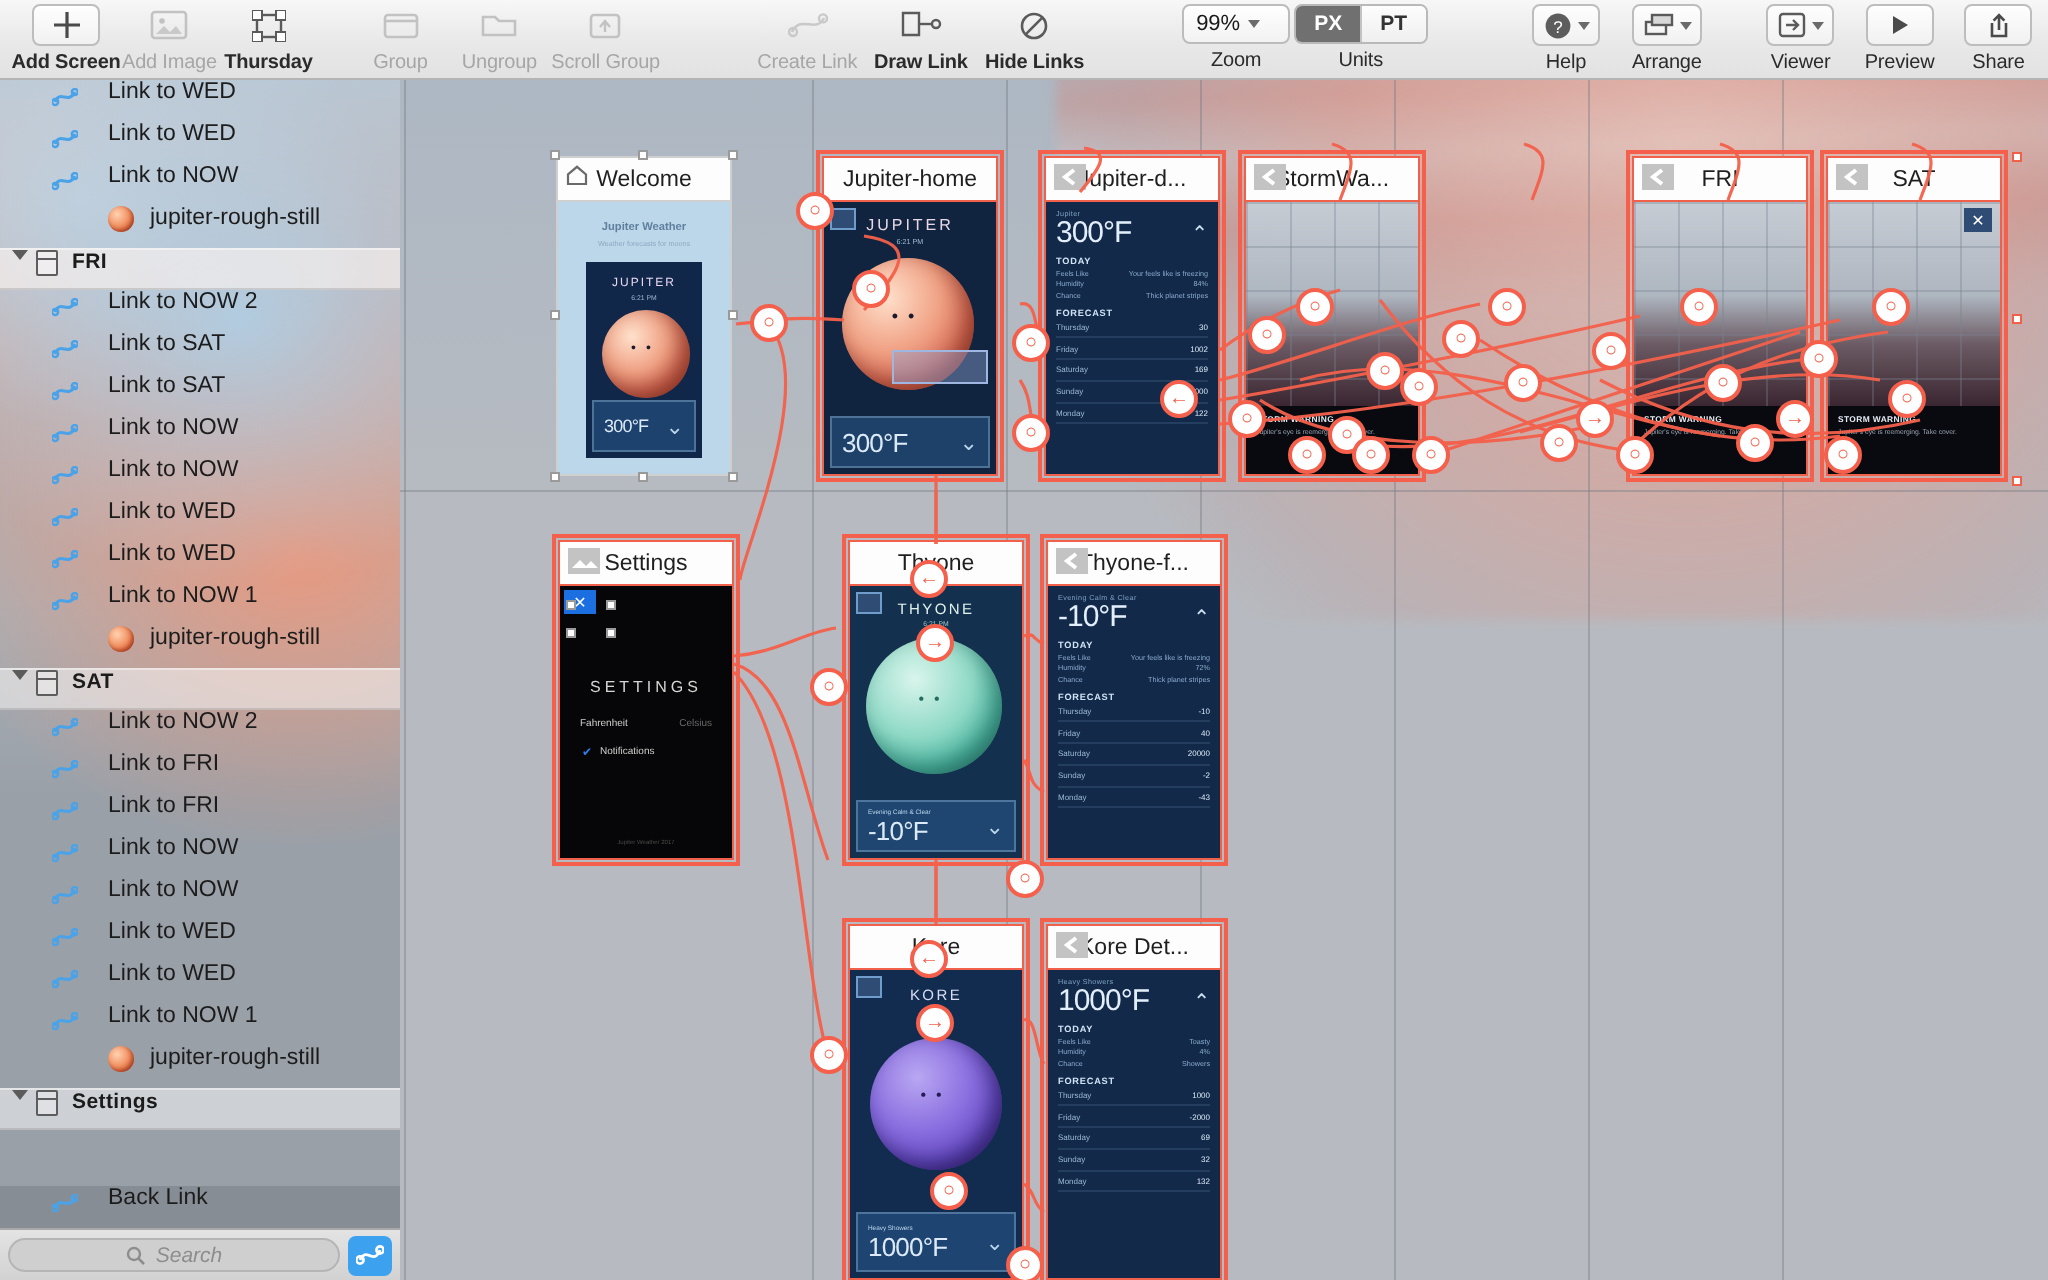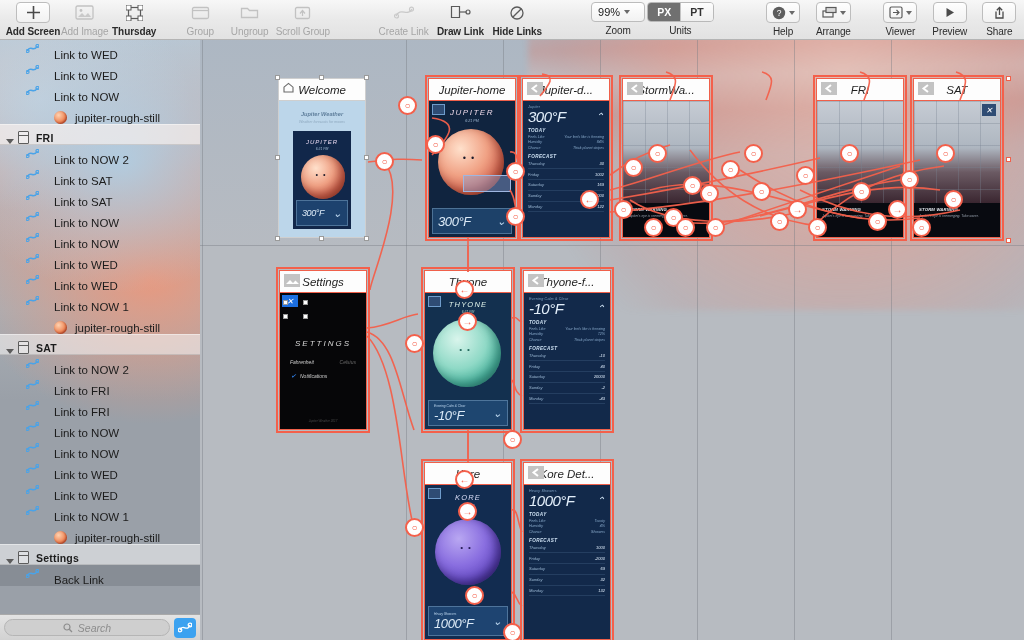--- a/index.html
+++ b/index.html
@@ -56,37 +56,37 @@
     background:#9aa0a8;overflow:hidden;
   }
   #sb-tint{position:absolute;inset:0;
     background:
       radial-gradient(240px 190px at 120px 120px, rgba(176,205,226,.95) 0%, rgba(176,205,226,0) 70%),
       radial-gradient(250px 200px at 150px 240px, rgba(240,150,120,.85) 0%, rgba(240,150,120,0) 72%),
       radial-gradient(200px 150px at 40px 60px, rgba(200,214,226,.8) 0%, rgba(200,214,226,0) 75%),
       linear-gradient(to bottom,#b9c6d2 0%,#c9a9a3 22%,#a9aeb4 45%,#9aa0a8 60%,#9aa0a8 100%);
   }
   .sb-list{position:absolute;left:0;top:0;width:200px;}
-  .sb-row{height:21px;display:flex;align-items:flex-end;position:relative;}
+  .sb-row{height:21px;display:flex;align-items:flex-start;position:relative;}
   .sb-row .txt{font-size:11.5px;color:#1c1c1c;white-space:nowrap;}
   .sb-link{padding-left:28px;}
   .sb-link .txt{padding-left:26px;}
   .sb-link .lnk-ic{position:absolute;left:26px;top:4px;}
   .sb-group{
     background:rgba(248,248,248,.55);
     border-top:1px solid rgba(255,255,255,.45);
     border-bottom:1px solid rgba(120,120,120,.25);
     padding-left:6px;
   }
   .sb-group .txt{font-weight:bold;font-size:10.5px;color:#1b1b1b;padding-left:7px;letter-spacing:.2px;}
   .sb-group.hl{background:rgba(255,245,240,.62);}
   .sb-tri{width:0;height:0;border-left:4.5px solid transparent;border-right:4.5px solid transparent;border-top:5px solid #5b5b5b;margin-right:4px;}
   .sb-doc{width:11px;height:13px;border:1.3px solid #5d5d5d;border-radius:1px;background:rgba(255,255,255,.35);position:relative;}
   .sb-doc:after{content:"";position:absolute;left:0;right:0;top:3px;height:1px;background:#5d5d5d;}
-  .sb-sel{background:rgba(120,126,133,.55);}
+  .sb-sel{background:rgba(120,126,133,.55);margin-top:28px;}
   .sb-jup{width:13px;height:13px;border-radius:50%;margin-left:26px;
      background:radial-gradient(circle at 35% 32%,#ffd2b0,#f08a5a 55%,#c8472c 100%);
      box-shadow:inset -1px -1px 2px rgba(120,30,10,.55);}
   .sb-jup + .txt{padding-left:8px;}
   #sb-search{
     position:absolute;left:0;bottom:0;width:200px;height:26px;
     background:linear-gradient(to bottom,#e3e3e3,#d2d2d2);
     border-top:1px solid #a9a9a9;display:flex;align-items:center;padding:0 4px;gap:4px;
   }
   #sb-field{flex:1;height:17px;border-radius:9px;background:#cfcfcf;
@@ -104,21 +104,21 @@
       radial-gradient(circle at 45% 50%, rgba(255,190,170,.55) 0%, rgba(240,150,130,.42) 38%, rgba(200,140,135,.18) 62%, rgba(183,187,193,0) 72%),
       linear-gradient(178deg, rgba(255,255,255,0) 36%, rgba(226,120,100,.30) 44%, rgba(255,235,225,.22) 50%, rgba(200,95,80,.26) 57%, rgba(255,255,255,0) 66%);
     filter:blur(3px);
   }
   #bg-shade{position:absolute;left:0;top:0;width:824px;height:205px;
     background:linear-gradient(to bottom,rgba(150,175,200,.30),rgba(170,180,195,.05));}
   .vline{position:absolute;top:0;width:1px;height:600px;background:rgba(120,125,132,.42);}
   .hline{position:absolute;left:0;width:824px;height:1px;background:rgba(120,125,132,.42);}
 
   
-  .screen{position:absolute;font-style:italic;}
+  .screen{position:absolute;}
   .scr-title{height:22px;background:#fdfdfd;border:1px solid #cfcfcf;border-bottom:none;
     display:flex;align-items:center;justify-content:center;gap:3px;position:relative;}
   .scr-title .t{font-size:11.5px;color:#1f1f1f;white-space:nowrap;overflow:hidden;}
   .scr-title .tic{position:absolute;left:4px;top:3px;}
   .scr-body{border:1px solid #cfcfcf;overflow:hidden;position:relative;}
   .sel .scr-title{border-color:#f0604a;}
   .sel .scr-body{border-color:#f0604a;}
   .sel-ring{position:absolute;inset:-3px;border:2.5px solid #f4604b;pointer-events:none;}
   
   .hdl{position:absolute;width:5px;height:5px;background:#fff;border:1px solid #9a9a9a;}
@@ -635,21 +635,21 @@
     <div class="hdl" style="left:-3px;top:-3px"></div>
       <div class="hdl" style="left:41px;top:-3px"></div>
     <div class="hdl" style="right:-3px;top:-3px"></div>
       <div class="hdl" style="left:-3px;top:77px"></div>
     <div class="hdl" style="right:-3px;top:77px"></div>
       <div class="hdl" style="left:-3px;bottom:-3px"></div>
     <div class="hdl" style="left:41px;bottom:-3px"></div>
       <div class="hdl" style="right:-3px;bottom:-3px"></div>
   </div>
 
-  <div class="screen sel" style="left:228px;top:38px;width:88px;height:160px">
+  <div class="screen sel" style="left:211px;top:38px;width:88px;height:160px">
     <div class="scr-title">
       <span class="t">Jupiter-home</span>
     </div>
     <div class="scr-body" style="height:138px">
       <div class="ph-dark">
         <div style="position:absolute;left:3px;top:3px;width:13px;height:11px;background:#2f4c74;border:1px solid #6f9ccb"></div>
         <div class="ph-label" style="top:7px;font-size:8px;letter-spacing:1.5px;color:#ead7e6">JUPITER</div>
         <div class="ph-label" style="top:18px;font-size:3.6px;color:#9fb7d0">6:21 PM</div>
         <div class="planet jup" style="left:9px;top:28px;width:66px;height:66px">
           <div class="eyes" style="top:24px;font-size:9px">••</div>

